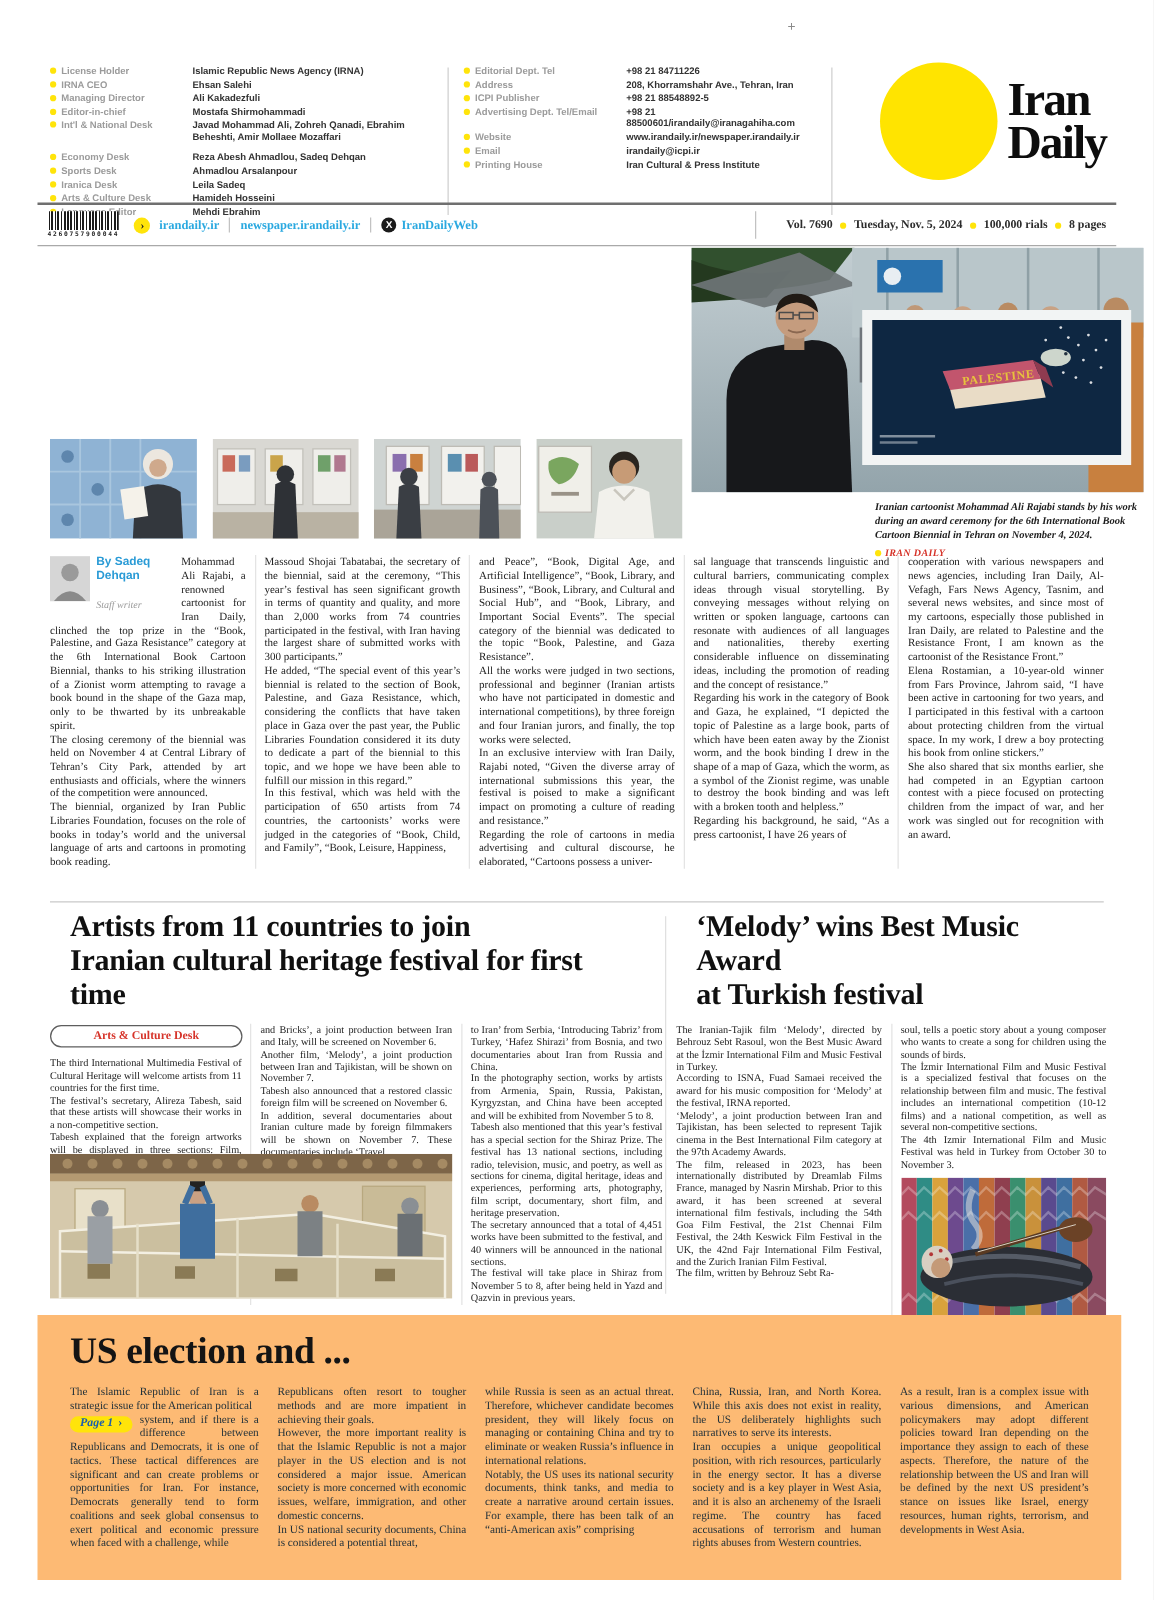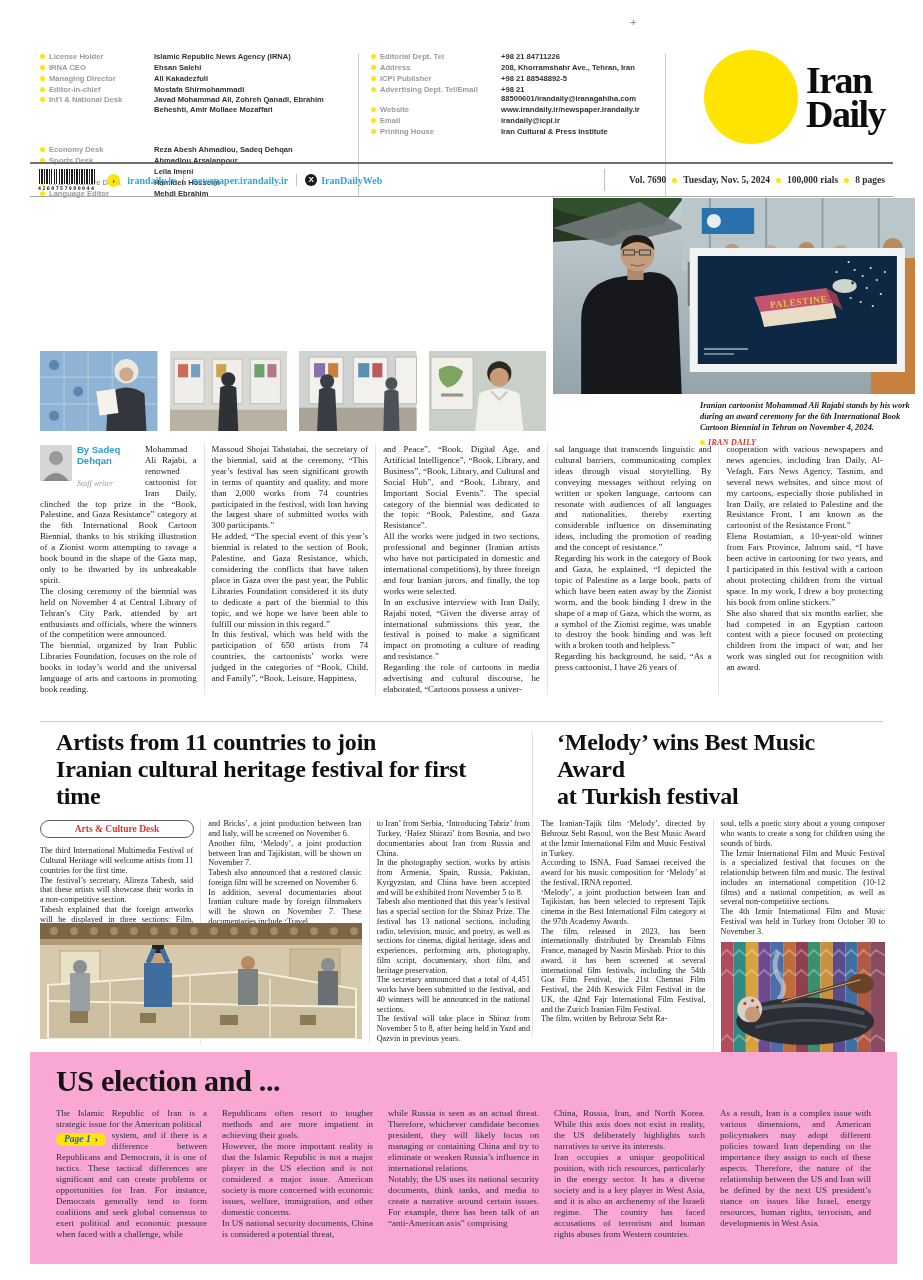--- a/index.html
+++ b/index.html
@@ -12,21 +12,21 @@
 
   
   .masthead{position:absolute;left:40px;top:52px;width:845px;display:flex;align-items:flex-start;}
   .mgroup{display:flex;flex-direction:column;}
   .mtable{display:grid;grid-template-columns:106px 1fr;column-gap:8px;row-gap:1px;
           font-family:"Liberation Sans",sans-serif;font-size:7.6px;line-height:1.3;}
   .mtable + .mtable{margin-top:6px;}
   .mlabel{color:#9b9b9b;font-weight:700;white-space:nowrap;}
   .mval{color:#333;font-weight:700;}
   .dot{display:inline-block;width:5px;height:5px;border-radius:50%;background:#ffe40a;margin-right:4px;}
-  .mblock1{width:312px;gap:24px;}
+  .mblock1{width:312px;}
   .mblock2{width:288px;}
   .mblock2 .mtable{grid-template-columns:122px 1fr;}
   .msep{border-left:1px solid #cfcfcf;align-self:stretch;margin:2px 12px 2px 6px;}
   .logo{flex:1;display:flex;align-items:center;justify-content:flex-end;gap:8px;margin-top:-2px;}
   .logo-circle{width:94px;height:94px;border-radius:50%;background:#ffe400;flex:none;}
   .logo-word{font-weight:700;font-size:38px;line-height:.9;letter-spacing:-1.5px;color:#0d0d0d;}
 
   
   .infobar{position:absolute;left:30px;top:162px;width:863px;height:35px;box-sizing:border-box;
            border-top:2px solid #6f6f6f;border-bottom:1px solid #a9a9a9;
@@ -79,21 +79,21 @@
   
   .art2{position:absolute;left:40px;top:729px;width:490px;height:312px;}
   .art3{position:absolute;left:541px;top:729px;width:344px;height:312px;}
   .h2{font-size:24px;font-weight:700;line-height:1.13;letter-spacing:-.2px;color:#101010;white-space:pre-line;margin:0 16px 9px;}
   .pill{border:1px solid #5e5e5e;border-radius:12px;color:#d6342a;font-weight:700;font-size:9.5px;text-align:center;
         padding:3px 0;width:152px;margin:1px auto 8px;}
   .art2-photo{position:absolute;left:0;top:194px;width:322px;height:116px;overflow:hidden;}
   .art3-photo{width:100%;height:117px;margin-top:6px;overflow:hidden;}
 
   
-  .bottom{position:absolute;left:30px;top:1052px;width:867px;height:212px;background:#f9a8d4;
+  .bottom{position:absolute;left:30px;top:1052px;width:867px;height:212px;background:#fdba74;
           box-sizing:border-box;padding:10px 26px 12px;}
   .h-bottom{font-size:30px;font-weight:700;letter-spacing:-.3px;color:#141414;margin:2px 0 10px;}
   .bcols{display:flex;gap:15px;}
   .bcol{flex:1 1 0;min-width:0;}
   .badge{float:left;background:#ffe40a;border-radius:9px;padding:1px 8px 2px;margin:3px 6px 2px 0;
          color:#1c5fae;font-style:italic;font-weight:700;font-size:9.5px;white-space:nowrap;}
   .badge .chev{color:#17548f;font-style:normal;margin-left:4px;font-weight:700;}
 </style>
 </head>
 <body>
@@ -115,21 +115,21 @@
           <span class="mval" data-interactable="false">Mostafa Shirmohammadi</span>
         <span class="mlabel" data-interactable="false"><span class="dot" data-interactable="false"></span><span>Int'l &amp; National Desk</span></span>
           <span class="mval" data-interactable="false">Javad Mohammad Ali, Zohreh Qanadi, Ebrahim Beheshti, Amir Mollaee Mozaffari</span>
       </div>
       <div class="mtable">
         <span class="mlabel" data-interactable="false"><span class="dot" data-interactable="false"></span><span>Economy Desk</span></span>
           <span class="mval" data-interactable="false">Reza Abesh Ahmadlou, Sadeq Dehqan</span>
         <span class="mlabel" data-interactable="false"><span class="dot" data-interactable="false"></span><span>Sports Desk</span></span>
           <span class="mval" data-interactable="false">Ahmadlou Arsalanpour</span>
         <span class="mlabel" data-interactable="false"><span class="dot" data-interactable="false"></span><span>Iranica Desk</span></span>
-          <span class="mval" data-interactable="false">Leila Imeni</span>
+          <span class="mval" data-interactable="false">Leila Sadeq</span>
         <span class="mlabel" data-interactable="false"><span class="dot" data-interactable="false"></span><span>Arts &amp; Culture Desk</span></span>
           <span class="mval" data-interactable="false">Hamideh Hosseini</span>
         <span class="mlabel" data-interactable="false"><span class="dot" data-interactable="false"></span><span>Language Editor</span></span>
           <span class="mval" data-interactable="false">Mehdi Ebrahim</span>
       </div>
     </div>
     <div class="msep" data-interactable="false"></div>
     <div class="mgroup mblock2" data-interactable="false">
       <div class="mtable">
         <span class="mlabel" data-interactable="false"><span class="dot" data-interactable="false"></span><span>Editorial Dept. Tel</span></span>

